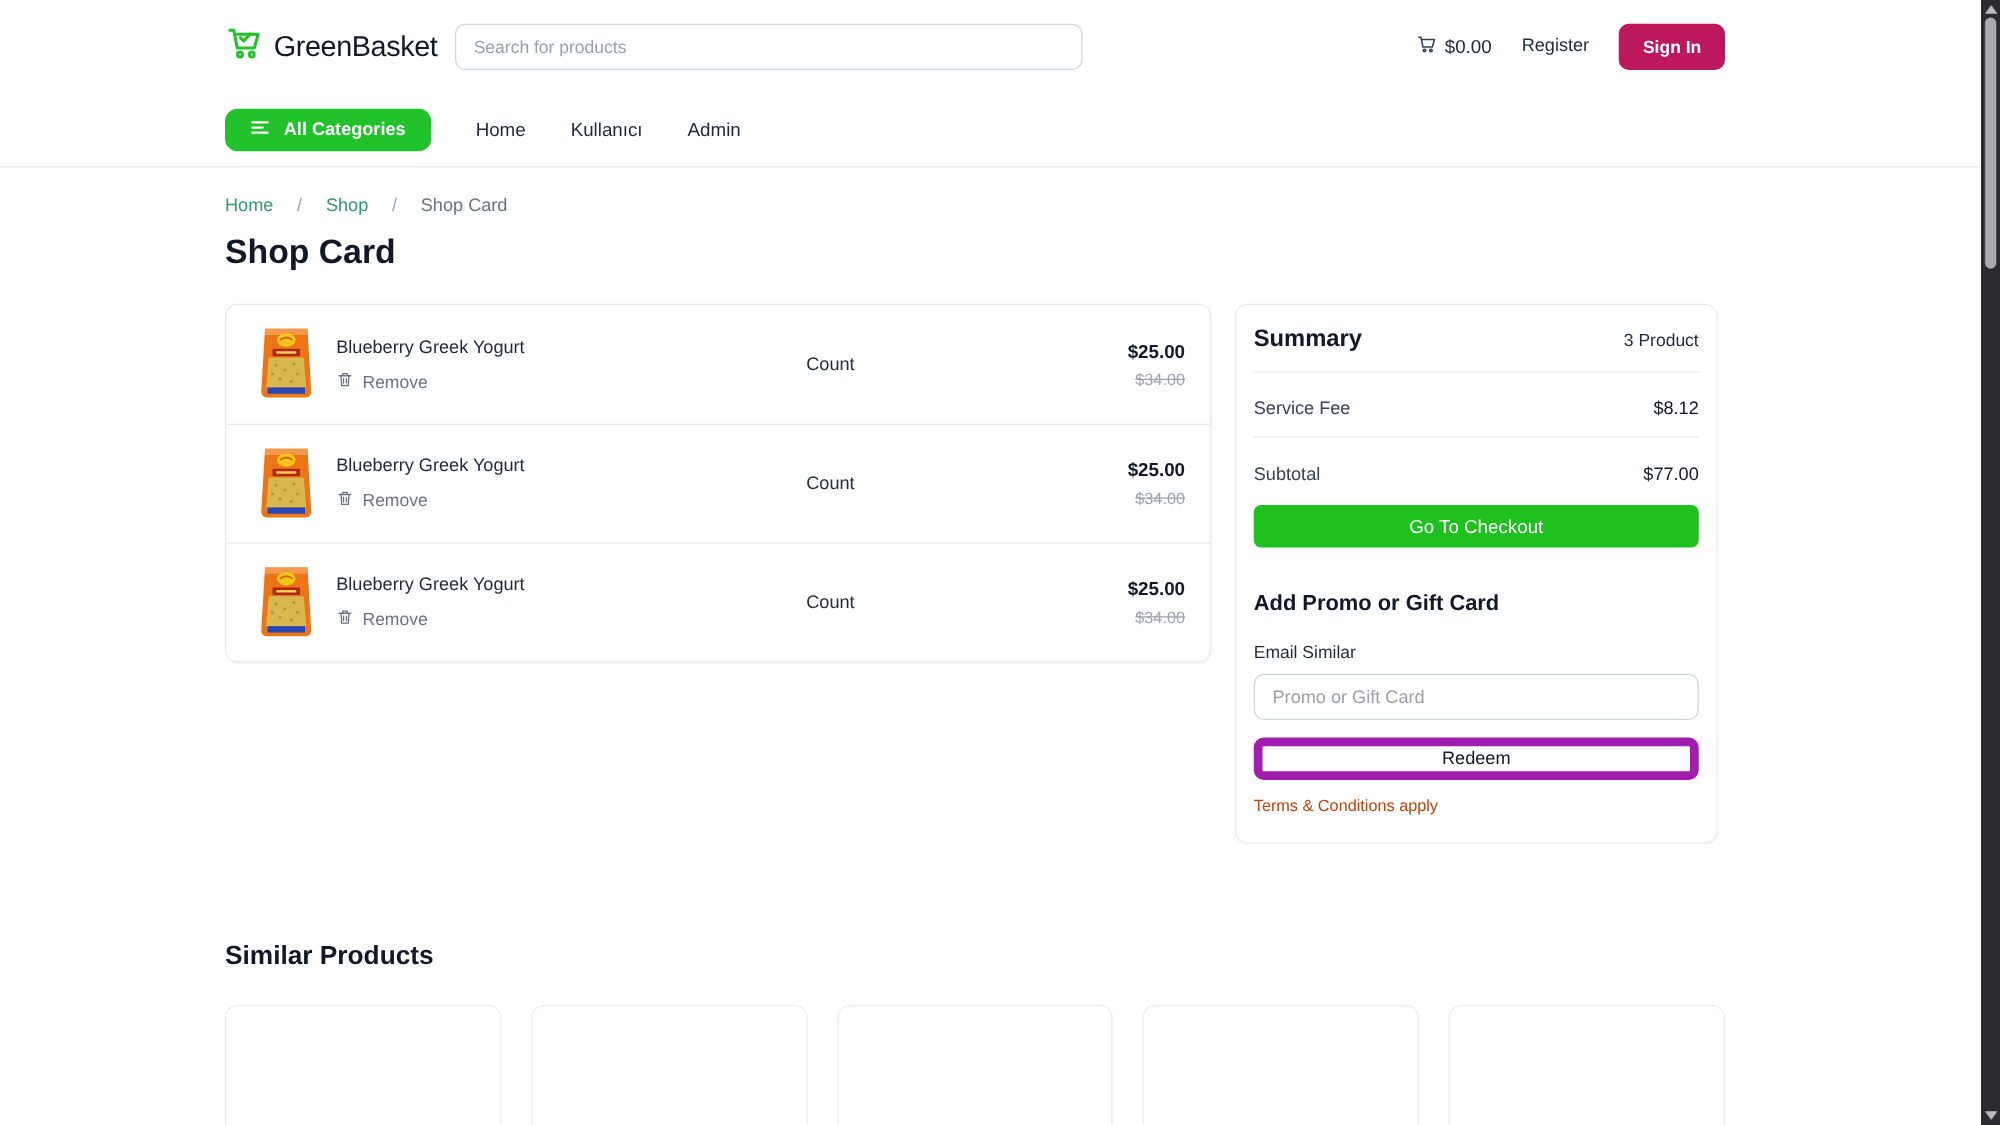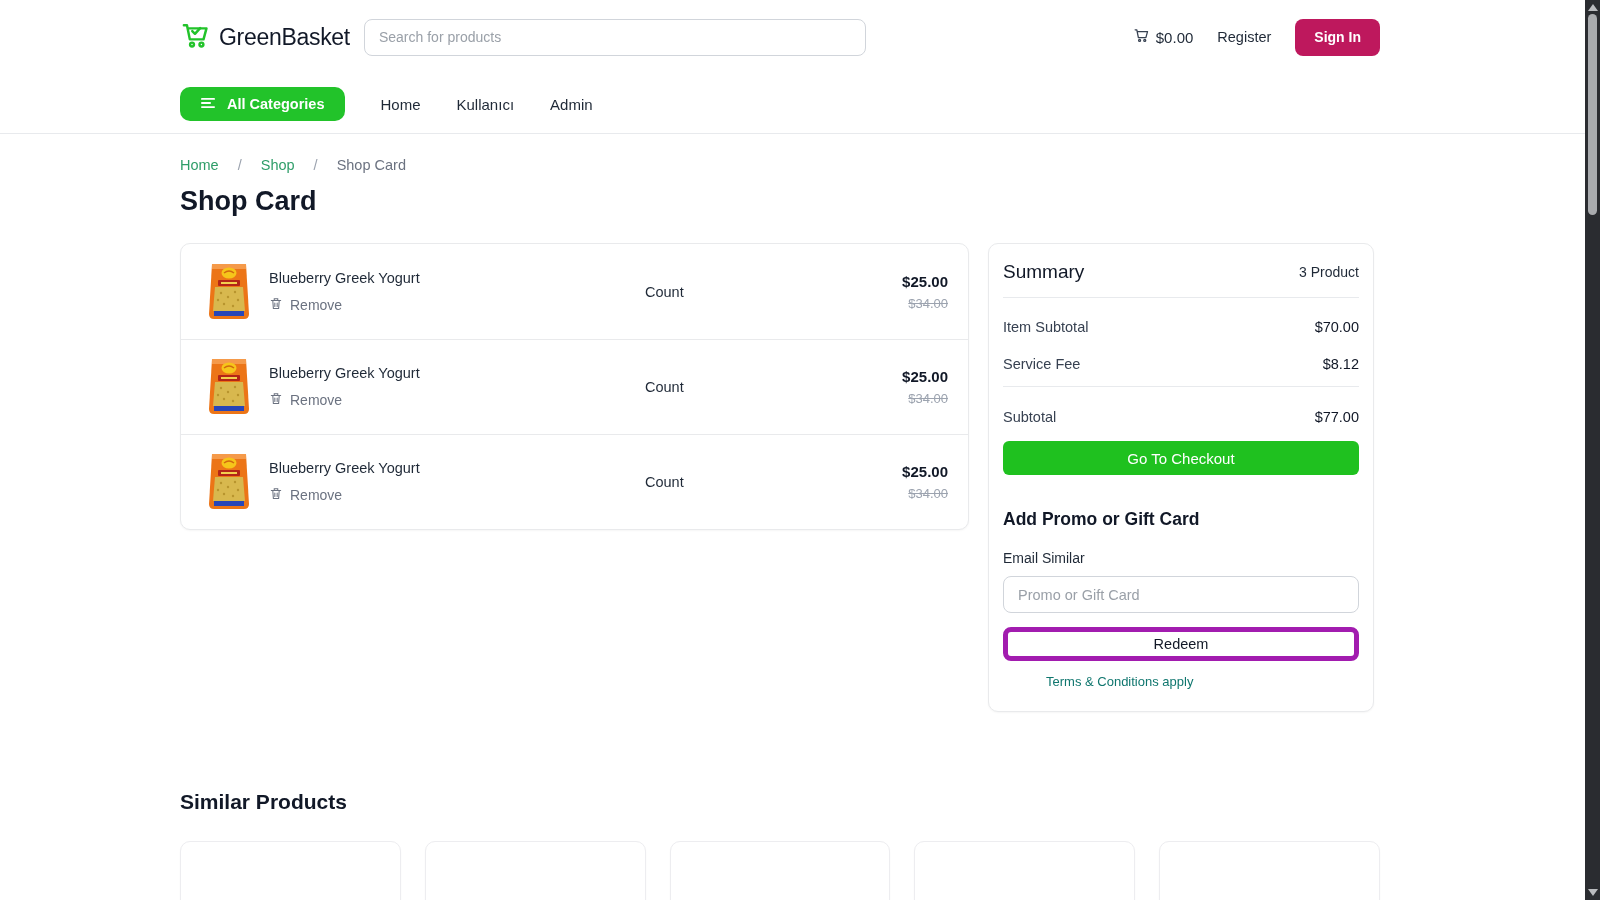--- a/index.html
+++ b/index.html
@@ -52,42 +52,42 @@
   .count-label { position:absolute; left:464px; top:50%; transform:translateY(-50%);
     font-size:14.5px; color:#1f2937; }
   .price-block { position:absolute; right:20px; top:50%; transform:translateY(-50%); text-align:right; }
   .price-now { font-size:15px; font-weight:700; color:#111827; }
   .price-old { margin-top:6px; font-size:13px; color:#9ca3af; text-decoration:line-through; }
 
   
   .summary-panel { width:386px; background:#fff; border:1px solid #e9eaec; border-radius:10px;
     box-shadow:0 1px 2px rgba(0,0,0,.04); padding:17px 14px 22px 14px; }
   .summary-head { display:flex; align-items:center; justify-content:space-between; }
-  .summary-title { font-size:19px; font-weight:400; color:#111827; }
+  .summary-title { font-size:19px; font-weight:700; color:#111827; }
   .summary-count { font-size:14px; color:#1f2937; }
   .divider { border:none; border-top:1px solid #e8eaed; margin-top:14px; }
   .sum-row { display:flex; justify-content:space-between; padding:12px 0 0 0; margin-top:9px; }
   .sum-label { font-size:14.5px; color:#374151; }
   .sum-value { font-size:14.5px; color:#111827; }
   .subtotal-row { display:flex; justify-content:space-between; margin-top:13px; padding-top:9px; }
   .checkout-btn { margin-top:16px; width:100%; height:34px; background:#1fc11f; color:#fff;
     border:none; border-radius:6px; font-size:15px; cursor:pointer;
     font-family:"Liberation Sans", sans-serif;text-align:center; }
   .terms-text { margin-top:16px; font-size:13.5px; color:#374151; line-height:1.55; }
   .terms-link { color:#2e9d68; cursor:pointer; }
   .promo-title { margin-top:34px; font-size:17.5px; font-weight:600; color:#111827; }
   .promo-label { margin-top:20px; font-size:14px; color:#1f2937; }
   .promo-input { margin-top:10px; width:100%; height:37px; border:1px solid #d1d5db;
     border-radius:8px; padding:0 14px; font-size:14.5px; outline:none;
     font-family:"Liberation Sans", sans-serif; }
   .promo-input::placeholder { color:#9aa0a8; }
   .redeem-btn { margin-top:14px; width:100%; height:34px; background:#fff; color:#111827;
-    border:5px solid #a21caf; border-radius:8px; font-size:14.5px; cursor:pointer;
-    font-family:"Liberation Sans", sans-serif; }
-  .promo-terms { margin-top:13px; font-size:13px; color:#0f766e;margin-left:43px; }
+    border:7px solid #a21caf; border-radius:8px; font-size:14.5px; cursor:pointer;
+    font-family:"Liberation Sans", sans-serif; }
+  .promo-terms { margin-top:13px; font-size:13px; color:#c2410c; }
 
   
   .similar-title { margin-top:78px; font-size:21px; font-weight:700; color:#111827; }
   .similar-grid { margin-top:27px; display:grid; grid-template-columns:repeat(5,1fr); gap:24px; }
   .similar-card { height:150px; background:#fff; border:1px solid #ededf0; border-radius:10px;
     box-shadow:0 1px 2px rgba(0,0,0,.03); cursor:pointer; }
 
   
   .scrollbar { position:fixed; top:0; right:0; width:15px; height:900px; background:#2a2c30; }
   .scroll-thumb { position:absolute; left:3px; top:14px; width:9px; height:201px;
@@ -261,24 +261,20 @@
     </div>
 
     <aside class="summary-panel">
       <div class="summary-head">
         <span class="summary-title">Summary</span>
         <span class="summary-count">3 Product</span>
       </div>
       <hr class="divider">
 
       <div class="sum-row">
-        <span class="sum-label">Item Subtotal</span>
-        <span class="sum-value">$70.00</span>
-      </div>
-      <div class="sum-row">
         <span class="sum-label">Service Fee</span>
         <span class="sum-value">$8.12</span>
       </div>
 
       <hr class="divider">
       <div class="subtotal-row">
         <span class="sum-label">Subtotal</span>
         <span class="sum-value">$77.00</span>
       </div>
 

